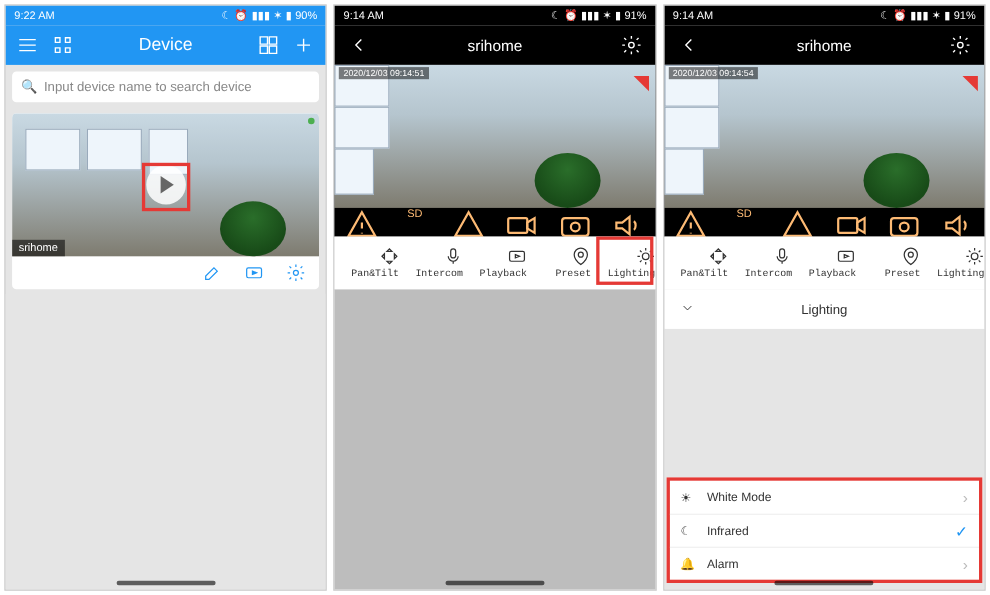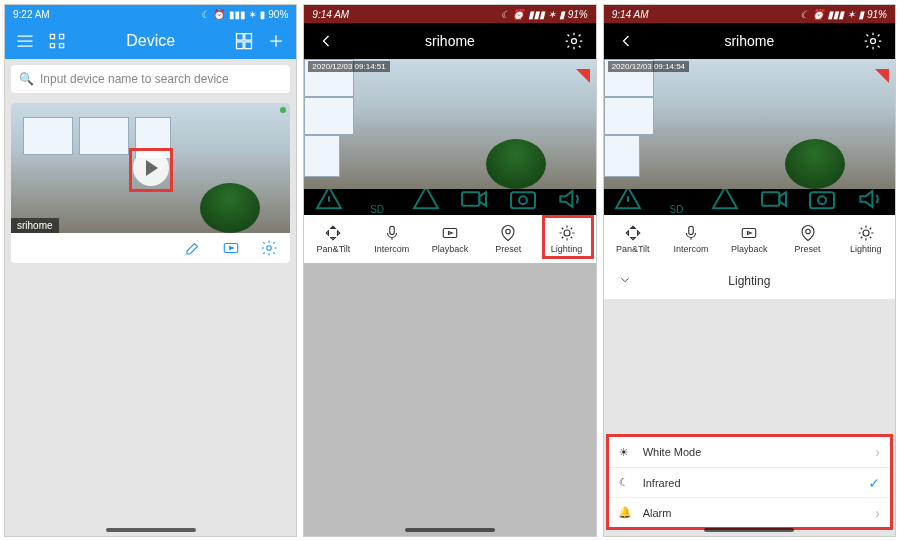--- a/index.html
+++ b/index.html
@@ -25,21 +25,21 @@
   
   .status {
     display: flex;
     justify-content: space-between;
     align-items: center;
     padding: 2px 8px;
     height: 18px;
     font-size: 10px;
   }
   .status.blue { background: #2196f3; color: #fff; gap: 24px; }
-  .status.black { background: #7f1d1d; color: #fff; font-style: italic; }
+  .status.black { background: #000000; color: #fff; }
   .status .right { display: flex; gap: 3px; align-items: center; }
   .sicon { display: inline-flex; align-items: center; }
 
   
   .header1 {
     background: #2196f3;
     color: #fff;
     height: 36px;
     display: flex;
     align-items: center;
@@ -121,34 +121,34 @@
     height:130px;
     position:relative;
     background: linear-gradient(180deg,#c9d9e3 0%, #b5c5ce 35%, #7e7b6f 100%);
   }
   .livefeed .ts { position:absolute; top:2px; left:4px; background:rgba(0,0,0,.5); color:#fff; font-size:8px; padding:1px 4px; }
   .livefeed .panels { top:20px; left:18px; }
   .livefeed .plant { right:50px; bottom:0; }
   .reddiag { position:absolute; top:10px; right:6px; width:0;height:0;
     border-left:14px solid transparent; border-top:14px solid #e53935; }
   .livebar {
-    flex:1; display:flex; align-items:flex-end; justify-content:space-around;
-    color:#0f766e; background:#000; height:26px;
+    flex:1; display:flex; align-items:flex-start; justify-content:space-around;
+    color:#fdba74; background:#000; height:26px;
   }
   .livebar .lb { display:flex; align-items:center; gap:2px; font-size:10px; width:32px; justify-content:center; }
 
   
   .tools {
     background:#fff;
     display:flex;
     height:48px;
   }
   .tool {
-    flex:1; display:flex; flex-direction:column; align-items:center; justify-content:center;
-    font-size:9px; color:#333; gap:2px;
+    flex:1; display:flex; flex-direction:column; align-items:flex-end; justify-content:center;
+    font-size:9px; color:#333; gap:2px;font-family:Liberation Mono, monospace;
   }
   .tool svg, .tool .ic { width:18px; height:18px; }
   .tools .redbox2 {
     position:absolute; border:3px solid #e53935;
     right:2px; width:52px; height:44px; top:0;
   }
   .tools { position:relative; }
 
   
   .graybody { flex:1; background:#bdbdbd; }

